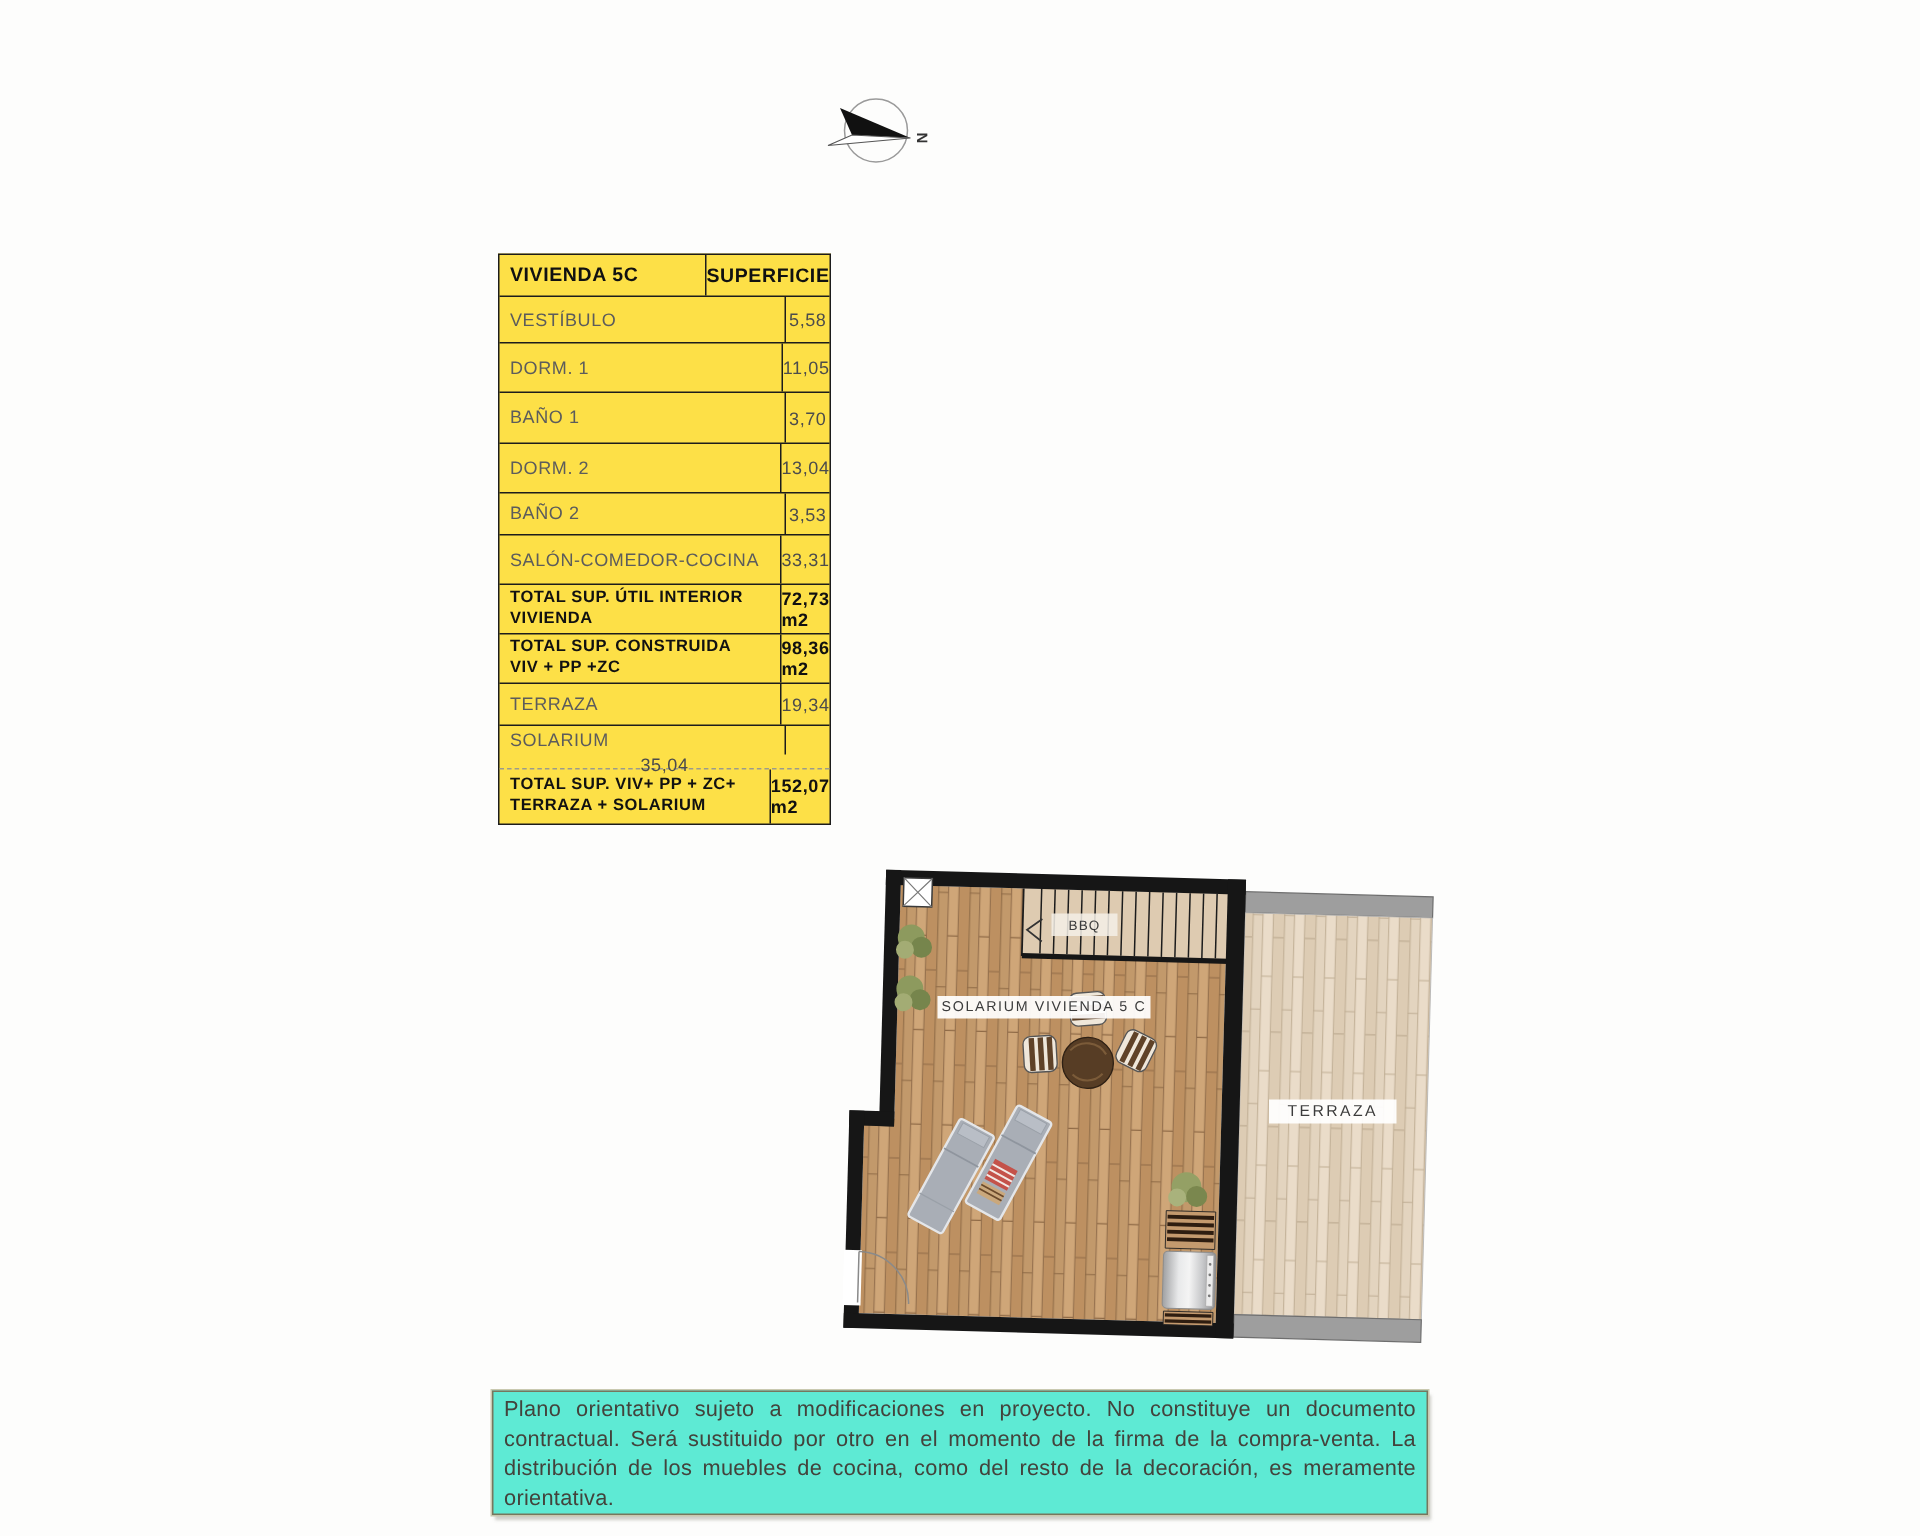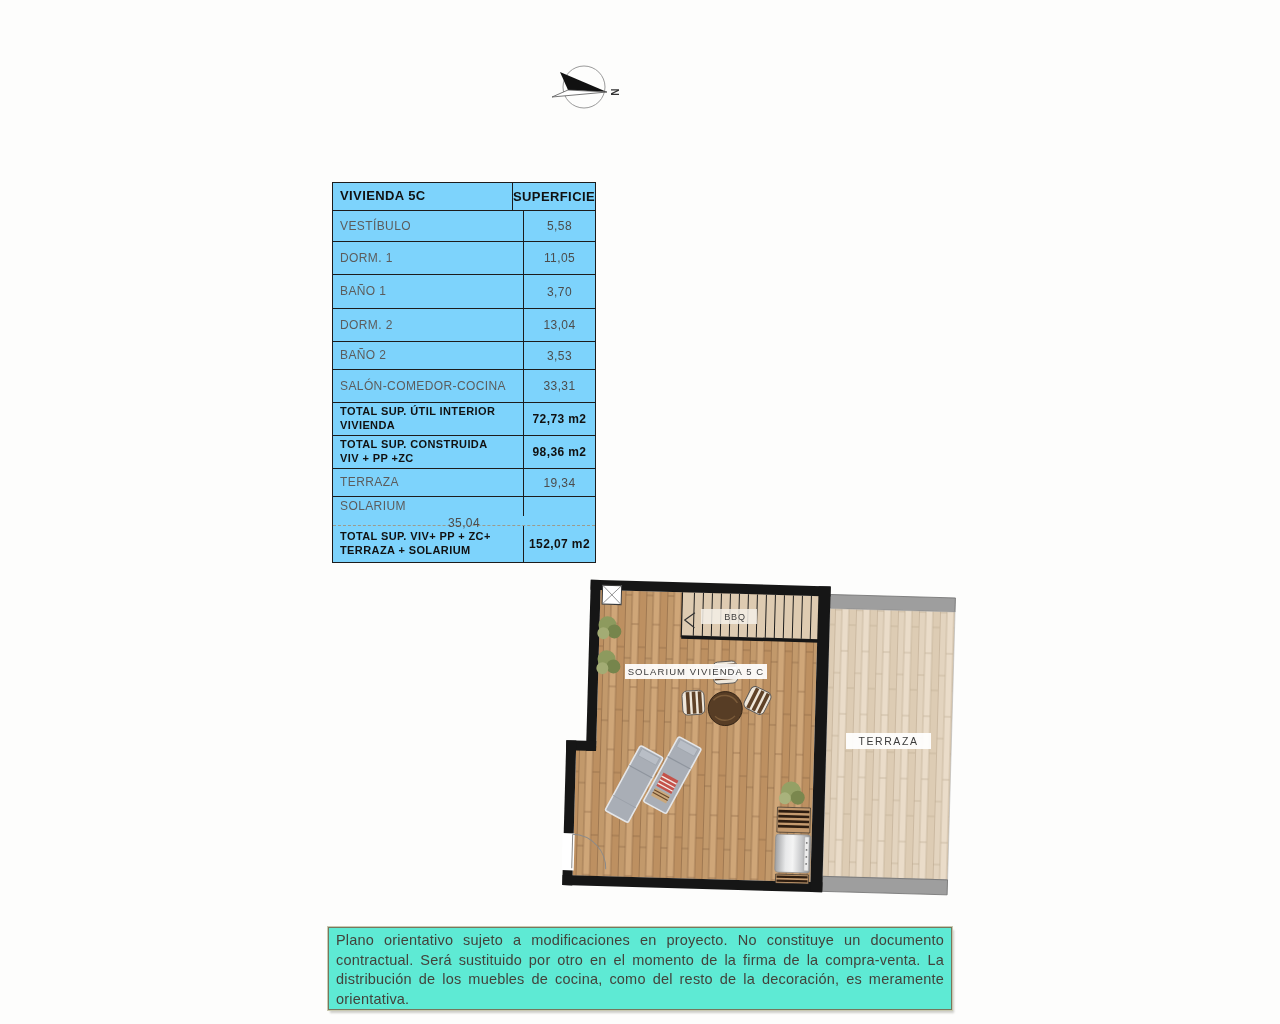--- a/index.html
+++ b/index.html
@@ -4,22 +4,22 @@
 <style>
   html,body{margin:0;padding:0;}
   body{
     width:1280px;height:1024px;position:relative;background:#fdfdfc;
     font-family:"Liberation Sans", sans-serif;overflow:hidden;
   }
   
   .compass{position:absolute;left:545px;top:52px;width:90px;height:78px;}
   
   .areas-table{
-    position:absolute;left:332px;top:182px;width:264px;
-    border:1.5px solid #1c1c1c;box-sizing:border-box;background:#7dd3fc;
+    position:absolute;left:332px;top:169px;width:222px;
+    border:1.5px solid #1c1c1c;box-sizing:border-box;background:#fde047;
   }
   .t-row{display:flex;border-bottom:1.5px solid #1c1c1c;box-sizing:border-box;}
   .t-row:last-child{border-bottom:none;}
   .t-label{
     width:191px;box-sizing:border-box;border-right:1.5px solid #1c1c1c;
     display:flex;align-items:center;padding:2px 4px 2px 7px;
     font-size:12px;color:#5c5c5c;letter-spacing:.4px;white-space:pre-line;line-height:1.25;
   }
   .t-value{
     flex:1;display:flex;align-items:center;justify-content:center;
@@ -32,21 +32,21 @@
   
   .plan{position:absolute;left:563px;top:572px;width:402px;height:330px;}
   .plan svg.plan-svg{position:absolute;left:0;top:0;transform:rotate(1.6deg);transform-origin:0 0;}
   .plan-label{
     position:absolute;background:rgba(255,255,255,.93);color:#3c3c3c;
     display:flex;align-items:center;justify-content:center;
     font-size:9.5px;letter-spacing:1.1px;white-space:nowrap;
   }
   .lbl-solarium{left:62px;top:92px;width:142px;height:15px;}
   .lbl-terraza{left:283px;top:161px;width:85px;height:16px;font-size:10.5px;letter-spacing:1.6px;}
-  .lbl-bbq{left:138px;top:37px;width:44px;height:15px;font-size:9px;letter-spacing:.8px;background:rgba(245,240,232,.85);padding-left:12px;}
+  .lbl-bbq{left:138px;top:37px;width:44px;height:15px;font-size:9px;letter-spacing:.8px;background:rgba(245,240,232,.85);}
   
   .disclaimer{
     position:absolute;left:328px;top:927px;width:624px;height:83px;box-sizing:border-box;
     border:1px solid #77775e;box-shadow:0 0 0 1px #c9c9b0, 2px 3px 2px rgba(120,120,110,.35);
     background:#5eead4;padding:3px 7px;
   }
   .disclaimer p{
     margin:0;font-size:14.5px;line-height:19.5px;color:#43433c;
     text-align:justify;letter-spacing:.2px;
   }

